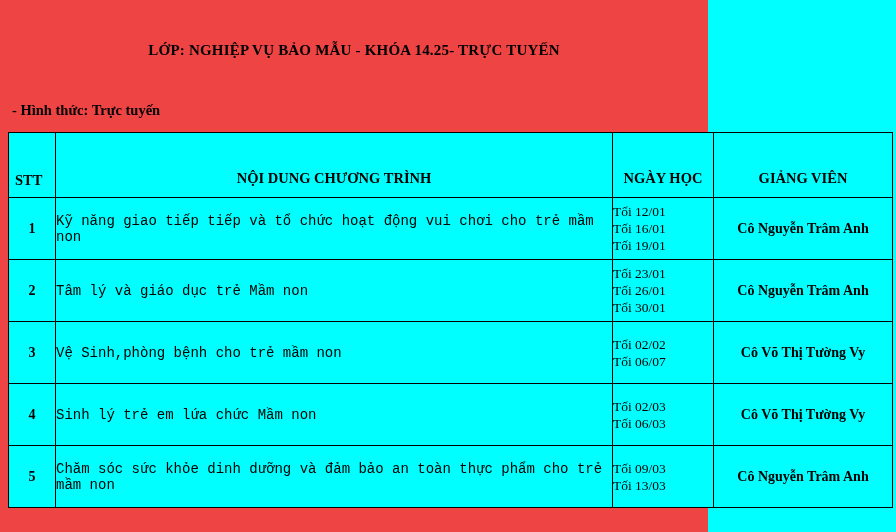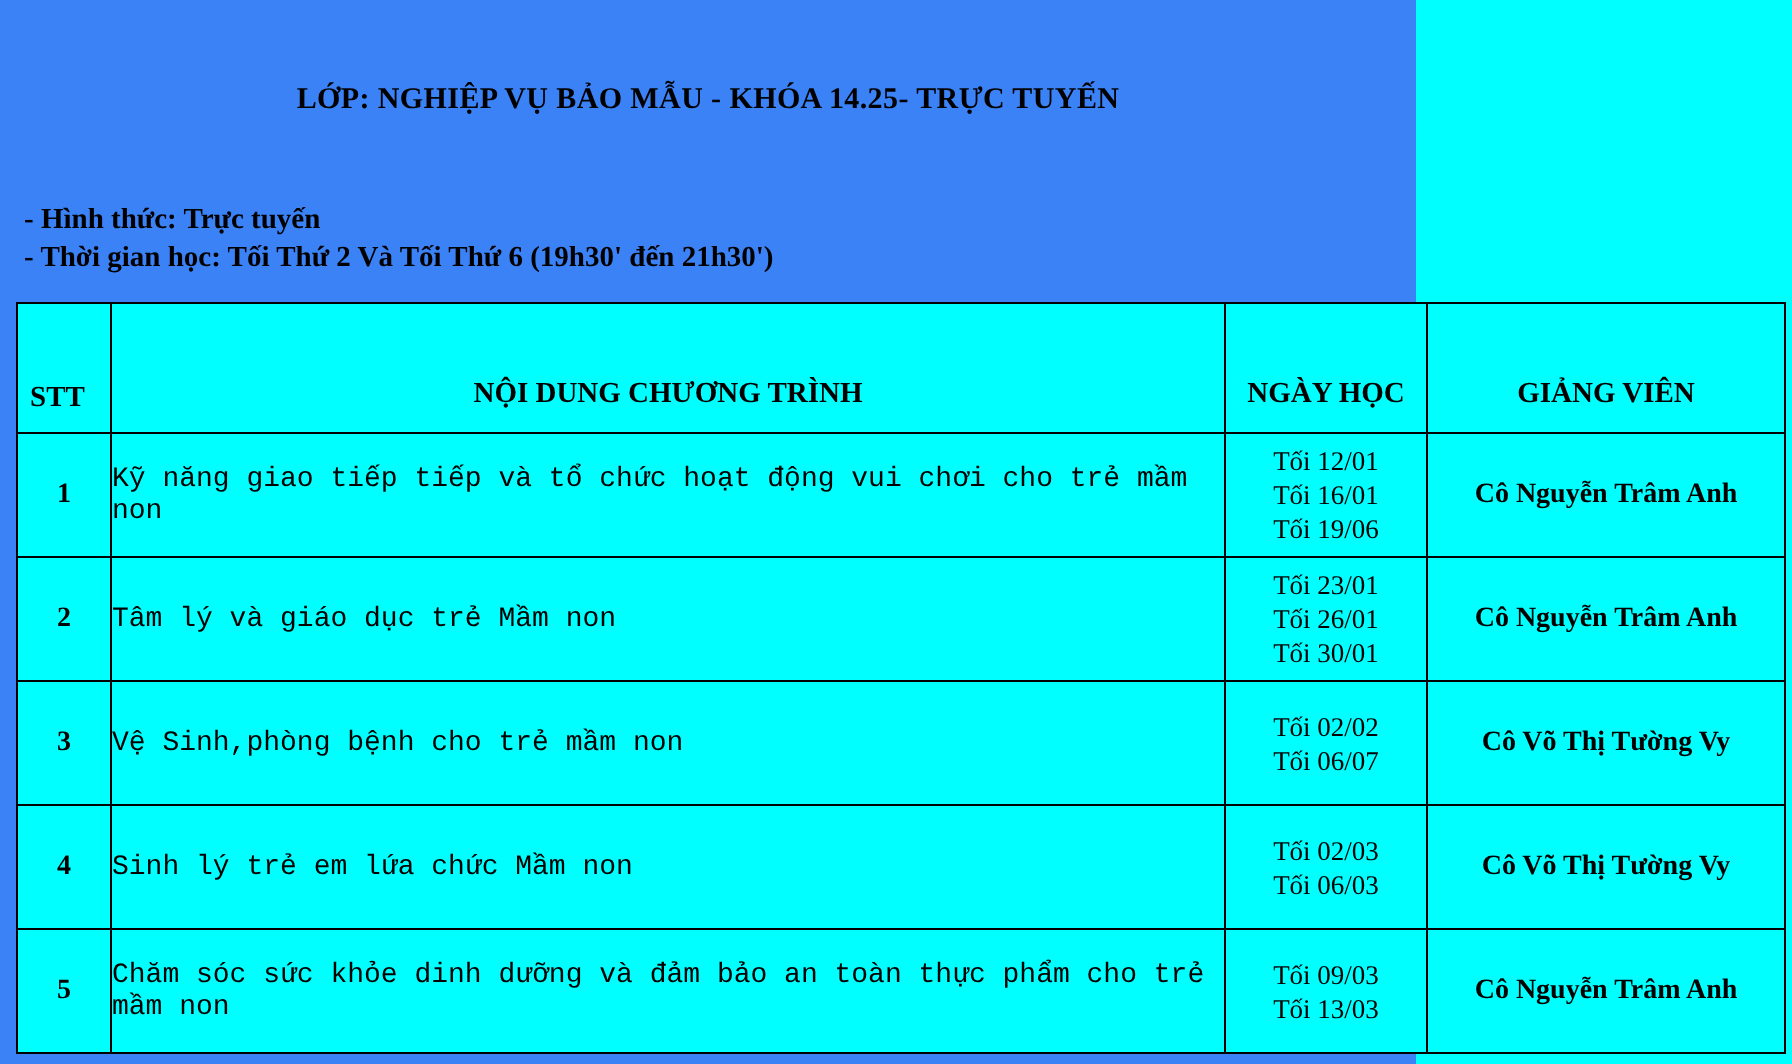--- a/index.html
+++ b/index.html
@@ -11,21 +11,21 @@
     height: 532px;
     background: #00ffff;
     font-family: "Liberation Serif", serif;
     color: #000000;
     overflow: hidden;
   }
   .page {
     width: 708px;
     height: 532px;
     position: relative;
-    background: #3b82f6;
+    background: #ef4444;
   }
   .title-bar {
     text-align: center;
     font-weight: bold;
     font-size: 15px;
     padding-top: 42px;
     letter-spacing: 0.2px;
   }
   .meta {
     margin-top: 42px;
@@ -91,41 +91,40 @@
     font-weight: bold;
     font-size: 14px;
   }
   td.noidung {
     text-align: left;
     padding-left: 10px;
     font-size: 14px;
     font-family: Liberation Mono, monospace;
   }
   td.ngay {
-    text-align: center;
+    text-align: left;
     font-size: 13.5px;
     line-height: 17px;
   }
   td.gv {
     text-align: center;
     font-weight: bold;
     font-size: 14px;
   }
   .dates span { display: block; }
 </style>
 </head>
 <body>
 
 <div class="page">
 
   <div class="title-bar">LỚP: NGHIỆP VỤ BẢO MẪU - KHÓA 14.25- TRỰC TUYẾN</div>
 
   <div class="meta">
     <div>- Hình thức: Trực tuyến</div>
-    <div>- Thời gian học: Tối Thứ 2 Và Tối Thứ 6 (19h30' đến 21h30')</div>
   </div>
 
   <table class="schedule">
     <thead>
       <tr>
         <th class="col-stt">
           <span class="hd">STT</span>
         </th>
         <th class="col-noidung">
           <span class="hd">NỘI DUNG CHƯƠNG TRÌNH</span>
@@ -139,21 +138,21 @@
       </tr>
     </thead>
     <tbody>
       <tr>
         <td class="stt">1</td>
         <td class="noidung">Kỹ năng giao tiếp tiếp và tổ chức hoạt động vui chơi cho trẻ mầm non</td>
         <td class="ngay">
           <div class="dates">
             <span>Tối 12/01</span>
             <span>Tối 16/01</span>
-            <span>Tối 19/06</span>
+            <span>Tối 19/01</span>
           </div>
         </td>
         <td class="gv">Cô Nguyễn Trâm Anh</td>
       </tr>
       <tr>
         <td class="stt">2</td>
         <td class="noidung">Tâm lý và giáo dục trẻ Mầm non</td>
         <td class="ngay">
           <div class="dates">
             <span>Tối 23/01</span>

